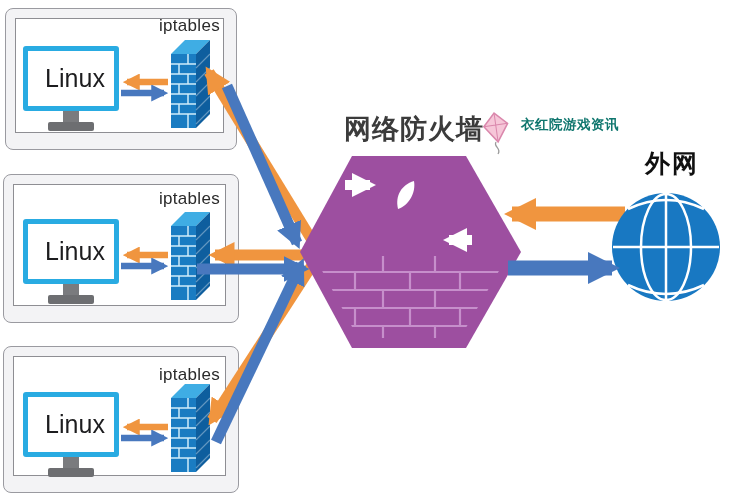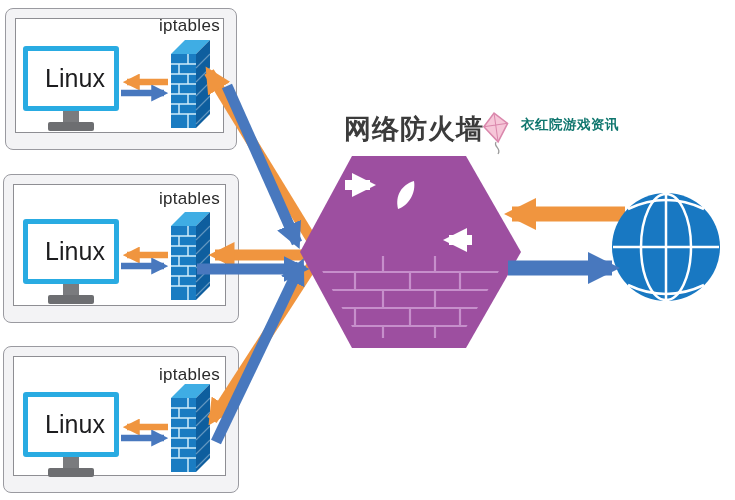--- a/index.html
+++ b/index.html
@@ -228,14 +228,15 @@
     <path d="M14,30 C11,35 20,36 16,42" stroke="#9A9A9A" stroke-width="1.3" fill="none"></path>
   </svg>
 
   <div class="watermark-label">衣红院游戏资讯</div>
 
 
   <svg class="leaf" width="22" height="30" viewBox="0 0 22 30">
     <path d="M3,29 C0,16 6,5 19,1 C21,13 14,25 3,29 Z" fill="#FFFFFF"></path>
   </svg>
 
+  <div class="external-label">外网</div>
 
 </div>
 
 </body></html>

